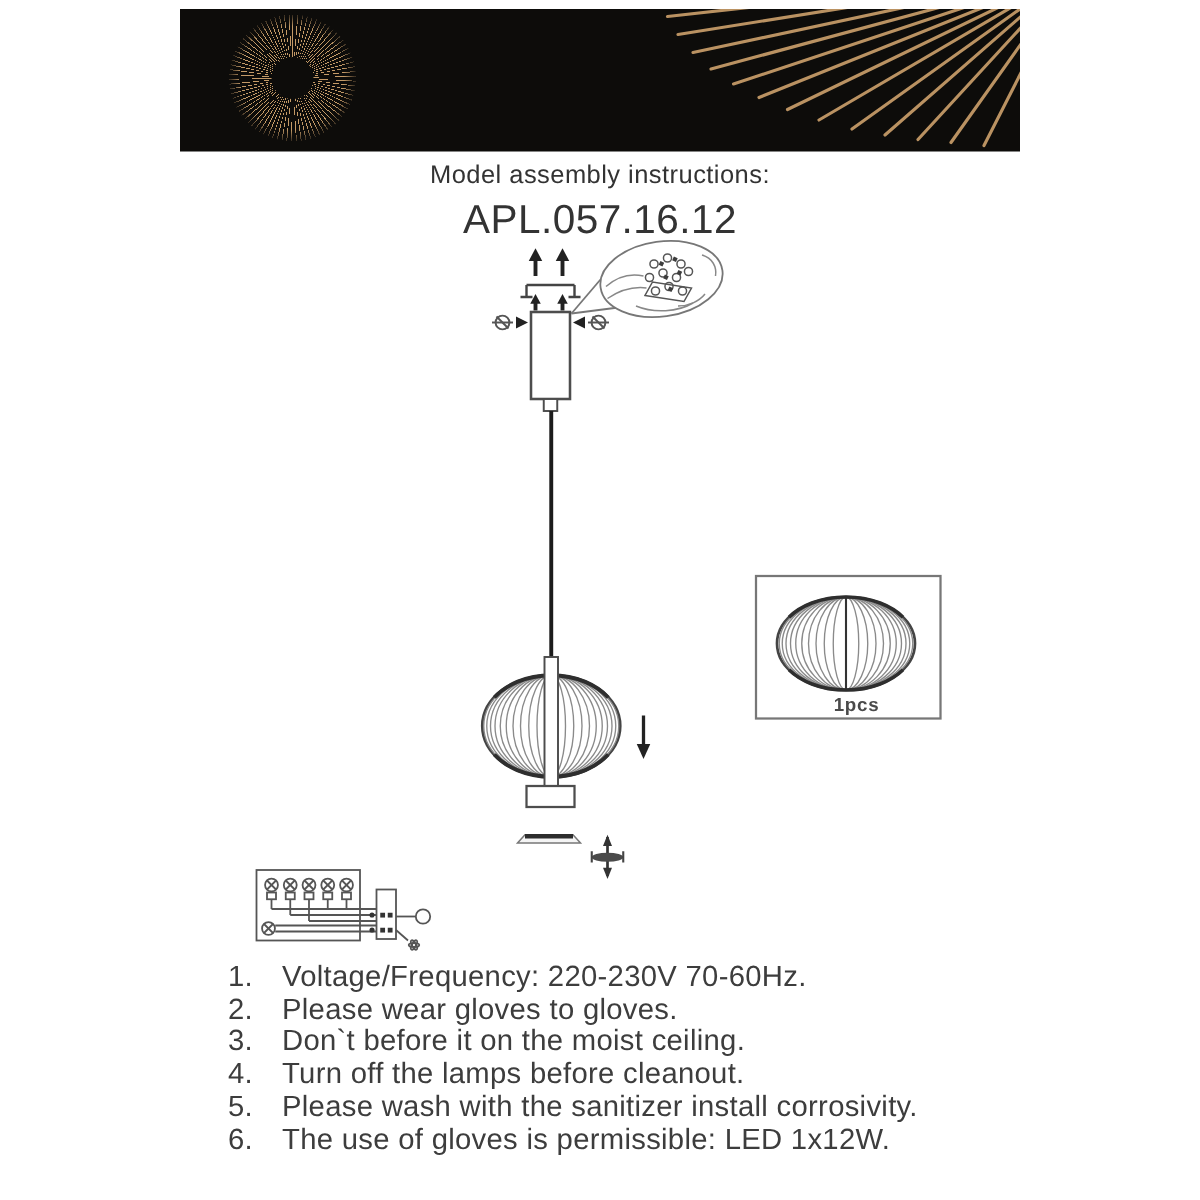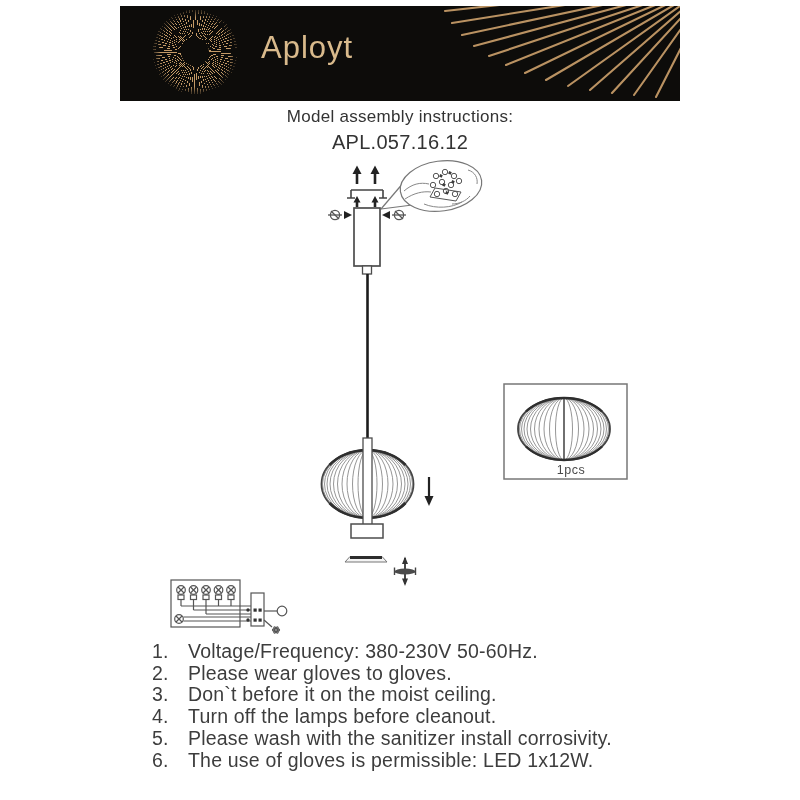--- a/index.html
+++ b/index.html
@@ -28,40 +28,39 @@
     letter-spacing:1px;color:#d9ba8c;line-height:1;
   }
   .banner-rays{position:absolute;left:0;top:0;}
   
   .doc-title{
     position:absolute;left:0;top:107px;width:800px;text-align:center;
     font-size:17px;letter-spacing:.3px;color:#333;
   }
   .doc-code{
     position:absolute;left:0;top:131px;width:800px;text-align:center;
-    font-size:20px;letter-spacing:.3px;color:#333;
+    font-size:27px;letter-spacing:.3px;color:#333;
   }
   
   .diagram{position:absolute;left:0;top:0;}
   .qty-label{
     position:absolute;left:504px;top:463px;width:134px;text-align:center;
-    font-size:12.5px;font-weight:400;color:#4a4a4a;letter-spacing:.5px;
+    font-size:12.5px;font-weight:700;color:#4a4a4a;letter-spacing:.5px;
   }
   
   .instructions{position:absolute;left:152px;top:641px;width:560px;}
   .instr-row{display:flex;font-size:19.5px;line-height:21.7px;color:#3d3d3d;letter-spacing:.2px;}
   .instr-num{width:36px;flex:0 0 36px;}
   .instr-text{flex:1;white-space:nowrap;}
 </style>
 </head>
 <body>
 
 <div class="banner">
   <div class="starburst"></div>
-  <div class="brand">Aployt</div>
   <svg class="banner-rays" width="560" height="95" viewBox="0 0 560 95">
     <g stroke="#c49a67" stroke-width="2.1" stroke-linecap="round" opacity="0.95">
       <line x1="595" y1="-25" x2="325" y2="5"></line>
       <line x1="595" y1="-25" x2="332" y2="17"></line>
       <line x1="595" y1="-25" x2="342" y2="29"></line>
       <line x1="595" y1="-25" x2="354" y2="40"></line>
       <line x1="595" y1="-25" x2="369" y2="50"></line>
       <line x1="595" y1="-25" x2="386" y2="59"></line>
       <line x1="595" y1="-25" x2="405" y2="67"></line>
       <line x1="595" y1="-25" x2="426" y2="74"></line>
@@ -258,21 +257,21 @@
       <ellipse cx="276" cy="630" rx="3.5" ry="1.3" transform="rotate(120 276 630)"></ellipse>
     </g>
   </g>
 </svg>
 
 <div class="qty-label">1pcs</div>
 
 <div class="instructions">
   <div class="instr-row">
     <span class="instr-num">1.</span>
-    <span class="instr-text">Voltage/Frequency: 380-230V 50-60Hz.</span>
+    <span class="instr-text">Voltage/Frequency: 220-230V 70-60Hz.</span>
   </div>
   <div class="instr-row">
     <span class="instr-num">2.</span>
     <span class="instr-text">Please wear gloves to gloves.</span>
   </div>
   <div class="instr-row">
     <span class="instr-num">3.</span>
     <span class="instr-text">Don`t before it on the moist ceiling.</span>
   </div>
   <div class="instr-row">

